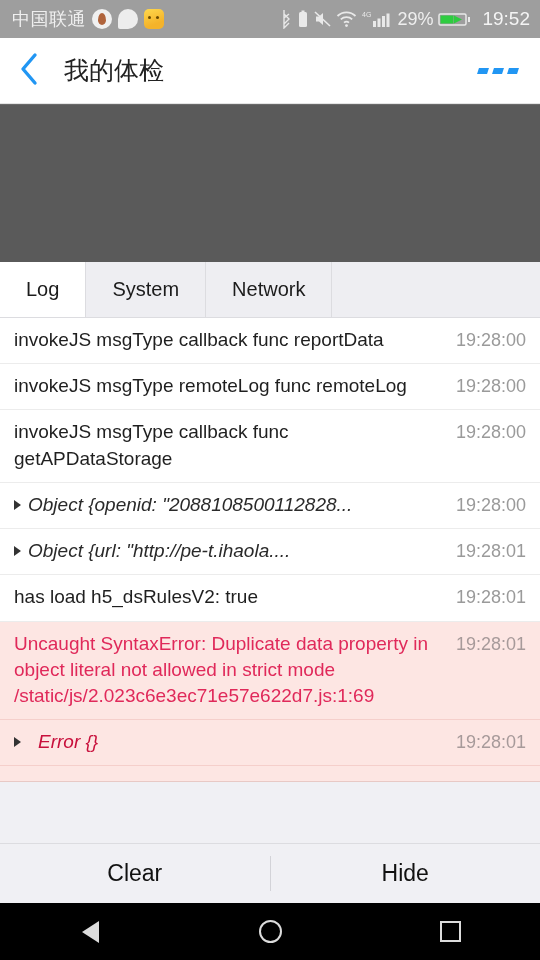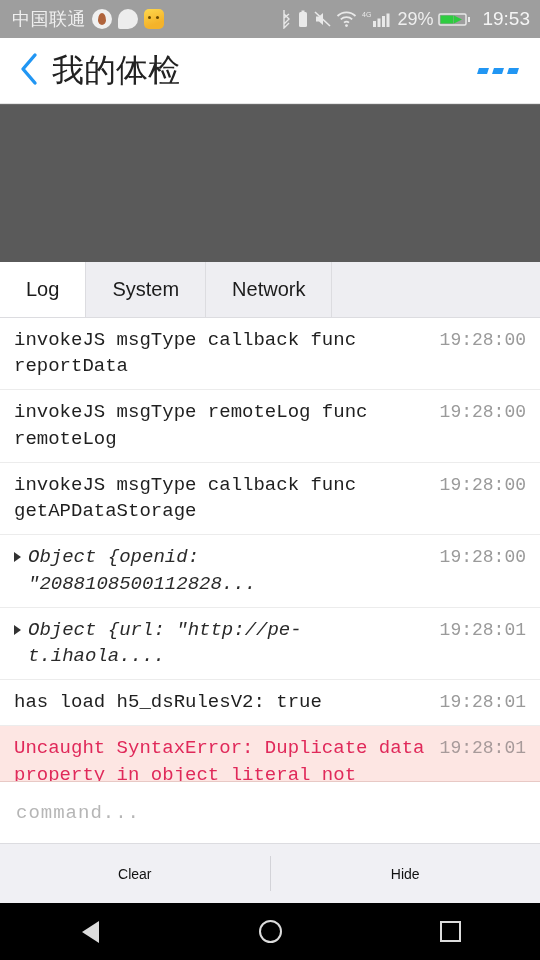--- a/index.html
+++ b/index.html
@@ -30,21 +30,21 @@
   .sb-right svg { display: block; }
   .battpct { font-size: 18px; color: #efefef; }
   .clock { font-size: 19px; color: #f4f4f4; margin-left: 5px; }
 
   
   .titlebar {
     height: 66px; background: #fff; display: flex; align-items: center;
     padding: 0 22px 0 18px; flex: 0 0 66px; border-bottom: 1px solid #e4e4e4;
   }
   .back-btn { width: 34px; height: 40px; display:flex; align-items:center; justify-content:flex-start; cursor: pointer; }
-  .page-title { font-size: 32px; color: #222; flex: 1; }
+  .page-title { font-size: 25px; color: #222; margin-left: 12px; flex: 1; }
   .more-btn { display: flex; align-items: center; gap: 5px; cursor: pointer; padding: 8px 0; }
   .more-dash { width: 10px; height: 6px; background: #2196f3; transform: skewX(-18deg); }
 
   
   .webview { background: #5a5a5a; flex: 0 0 158px; border-top: 1px solid #6a6a6a; }
 
   
   .console { flex: 1; display: flex; flex-direction: column; min-height: 0; background:#fff; }
   .tabs { display: flex; background: #eeeef2; flex: 0 0 56px; border-bottom: 1px solid #dcdce0; }
   .tab {
@@ -52,21 +52,21 @@
     font-size: 20px; color: #1c1c1c; padding: 0 26px;
     border-right: 1px solid #dcdce0; cursor: pointer; white-space: nowrap;
   }
   .tab.active { background: #ffffff; }
   .tab-filler { flex: 1; }
 
   .loglist { flex: 1; overflow: hidden; display:flex; flex-direction: column; }
   .logrow {
     display: flex; align-items: flex-start; justify-content: space-between;
     padding: 9px 14px 10px 14px; border-bottom: 1px solid #ececec;
-    font-size: 19px; line-height: 1.38; color: #1f1f1f; background: #fff; font-family: Liberation Mono, monospace;
+    font-size: 19px; line-height: 1.38; color: #1f1f1f; background: #fff;
   }
   .logrow .msg { flex: 1; padding-right: 12px; word-break: break-word; }
   .logrow .ts { font-size: 18px; color: #9a9a9a; flex: 0 0 auto; padding-top: 1px; }
   .logrow.obj .msg { font-style: italic; color: #2a2a2a; display:flex; align-items:flex-start; gap:7px; }
   .tri { display:inline-block; width:0; height:0; border-left: 7px solid #333;
          border-top: 5px solid transparent; border-bottom: 5px solid transparent; margin-top: 8px; flex:0 0 auto; }
   .logrow.error { background: #fde6e3; border-bottom: 1px solid #f5cfcb; }
   .logrow.error .msg { color: #e0295a; }
   .logrow.error.objerr .msg { color: #c8103c; font-style: italic; display:flex; align-items:flex-start; gap:17px; }
   .logrow.error .ts { color: #a79a9a; }
@@ -81,21 +81,21 @@
   .cmdinput::placeholder { color: #b6b6b6; }
   .ok-btn {
     flex: 0 0 66px; display:flex; align-items:center; justify-content:center;
     font-size: 22px; color: #1b1b1b; background: #f0f0f4; cursor: pointer;
   }
 
   
   .actionbar { display:flex; flex: 0 0 60px; background:#f0f0f4; border-top: 1px solid #dcdce0; }
   .action-btn {
     flex: 1; display:flex; align-items:center; justify-content:center;
-    font-size: 14px; color: #111; cursor: pointer;
+    font-size: 23px; color: #111; cursor: pointer;
   }
   .action-divider { width: 1px; background: #d3d3d8; margin: 12px 0; }
 
   
   .navbar {
     flex: 0 0 57px; background: #000; display:flex; align-items:center; justify-content:space-around;
   }
   .nav-btn { width: 90px; height: 57px; display:flex; align-items:center; justify-content:center; cursor:pointer; }
   .nav-back { width:0;height:0;border-right:17px solid #dcdcdc;border-top:11px solid transparent;border-bottom:11px solid transparent; }
   .nav-home { width:23px;height:23px;border:2px solid #dcdcdc;border-radius:50%; }
@@ -150,21 +150,21 @@
       </span>
       <span class="battpct">29%</span>
       <span>
         <svg width="34" height="20" viewBox="0 0 34 20">
           <rect x="1" y="5" width="27" height="11" rx="1.5" fill="none" stroke="#e9e9e9" stroke-width="1.5"></rect>
           <rect x="2.5" y="6.5" width="13" height="8" fill="#2ecc40"></rect>
           <path d="M16 6.5 L24 10.5 L16 14.5 Z" fill="#2ecc40"></path>
           <rect x="30" y="8" width="2" height="5" fill="#e9e9e9"></rect>
         </svg>
       </span>
-      <span class="clock">19:53</span>
+      <span class="clock">19:52</span>
     </div>
   </div>
 
   <div class="titlebar">
     <div class="back-btn">
       <span>
         <svg width="22" height="34" viewBox="0 0 22 34">
             <path d="M17 3 L5 17 L17 31" stroke="#2196f3" stroke-width="3.4" fill="none" stroke-linecap="round" stroke-linejoin="round"></path>
           </svg>
       </span>
@@ -243,21 +243,20 @@
         <div class="msg">
 
           <span>Error {}</span>
         </div>
         <div class="ts">19:28:01</div>
       </div>
 
     </div>
 
     <div class="cmdbar">
-      <input class="cmdinput" type="text" placeholder="command..." style="">
     </div>
 
     <div class="actionbar">
       <div class="action-btn">Clear</div>
       <div class="action-divider"></div>
       <div class="action-btn">Hide</div>
     </div>
 
   </div>
 

